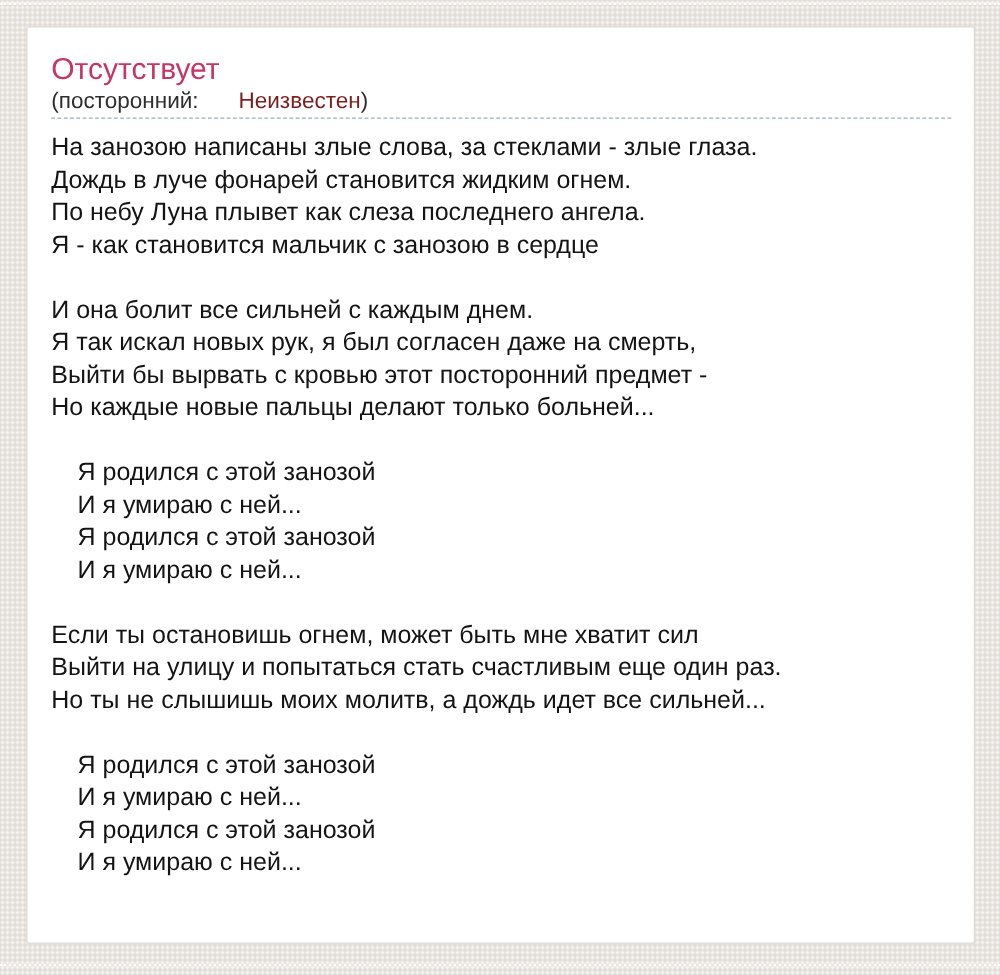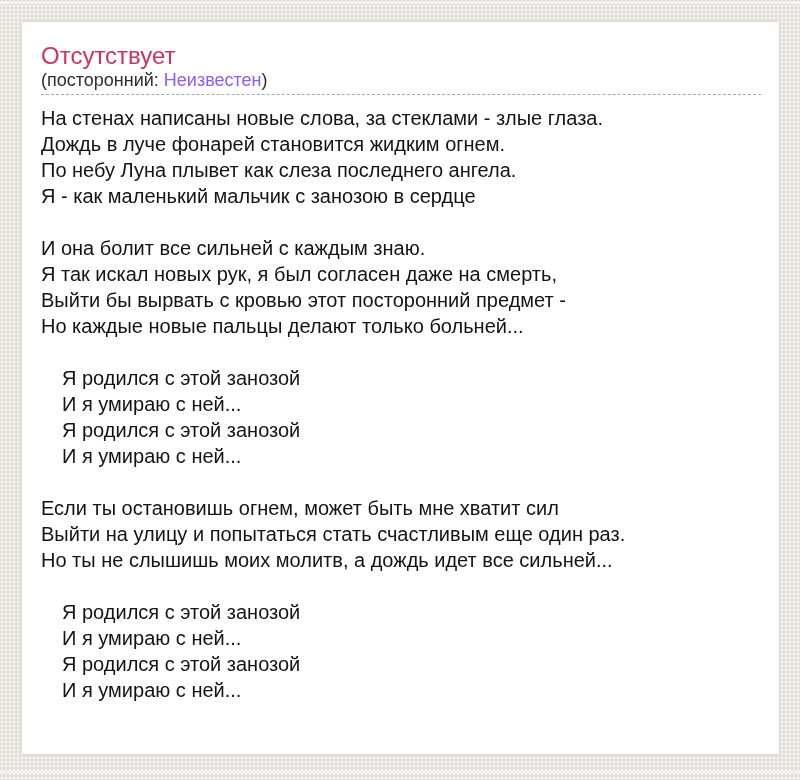--- a/index.html
+++ b/index.html
@@ -60,23 +60,24 @@
   .artist-line {
     font-size: 18px;
     line-height: 20px;
     color: #2e2e2e;
     margin-left: 1px;
     padding-bottom: 4px;
     border-bottom: 1px dashed #97aebb;
   }
 
   .artist-line a.artist-link {
-    color: #8b5cf6;
+    color: #7f1d1d;
     text-decoration: none;
     cursor: pointer;
+    margin-left: 27px;
   }
 
   .lyrics {
     margin-top: 10px;
     margin-left: 1px;
     font-size: 20px;
     line-height: 26px;
     color: #141414;
   }
 
@@ -91,27 +92,27 @@
   <div class="content-box">
 
     <h1 class="song-title">Отсутствует</h1>
 
     <div class="artist-line">
       <span>(посторонний: </span><a class="artist-link">Неизвестен</a><span>)</span>
     </div>
 
     <div class="lyrics" id="lyrics">
         <div class="stanza">
-          <div>На стенах написаны новые слова, за стеклами - злые глаза.</div>
+          <div>На занозою написаны злые слова, за стеклами - злые глаза.</div>
           <div>Дождь в луче фонарей становится жидким огнем.</div>
           <div>По небу Луна плывет как слеза последнего ангела.</div>
-          <div>Я - как маленький мальчик с занозою в сердце</div>
+          <div>Я - как становится мальчик с занозою в сердце</div>
         </div>
         <div class="stanza">
-          <div>И она болит все сильней с каждым знаю.</div>
+          <div>И она болит все сильней с каждым днем.</div>
           <div>Я так искал новых рук, я был согласен даже на смерть,</div>
           <div>Выйти бы вырвать с кровью этот посторонний предмет -</div>
           <div>Но каждые новые пальцы делают только больней...</div>
         </div>
         <div class="stanza indent">
           <div>Я родился с этой занозой</div>
           <div>И я умираю с ней...</div>
           <div>Я родился с этой занозой</div>
           <div>И я умираю с ней...</div>
         </div>

